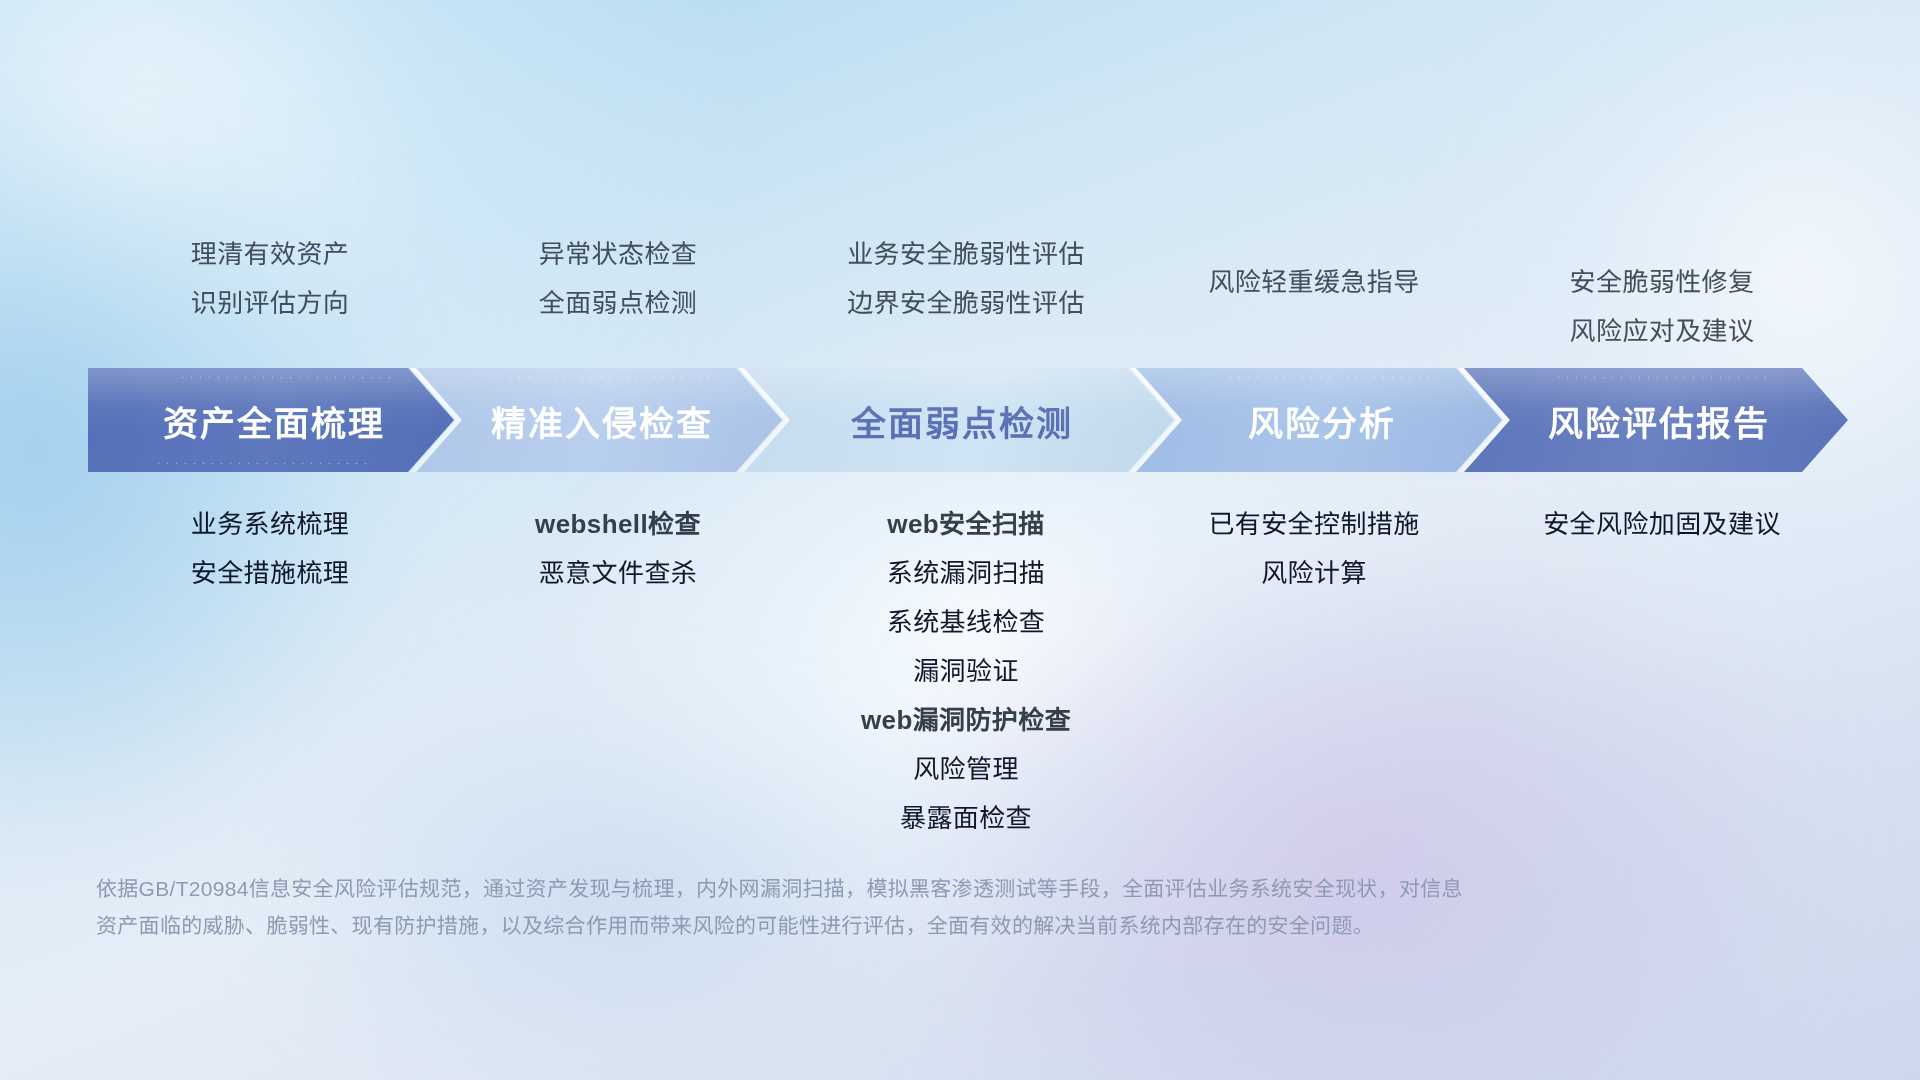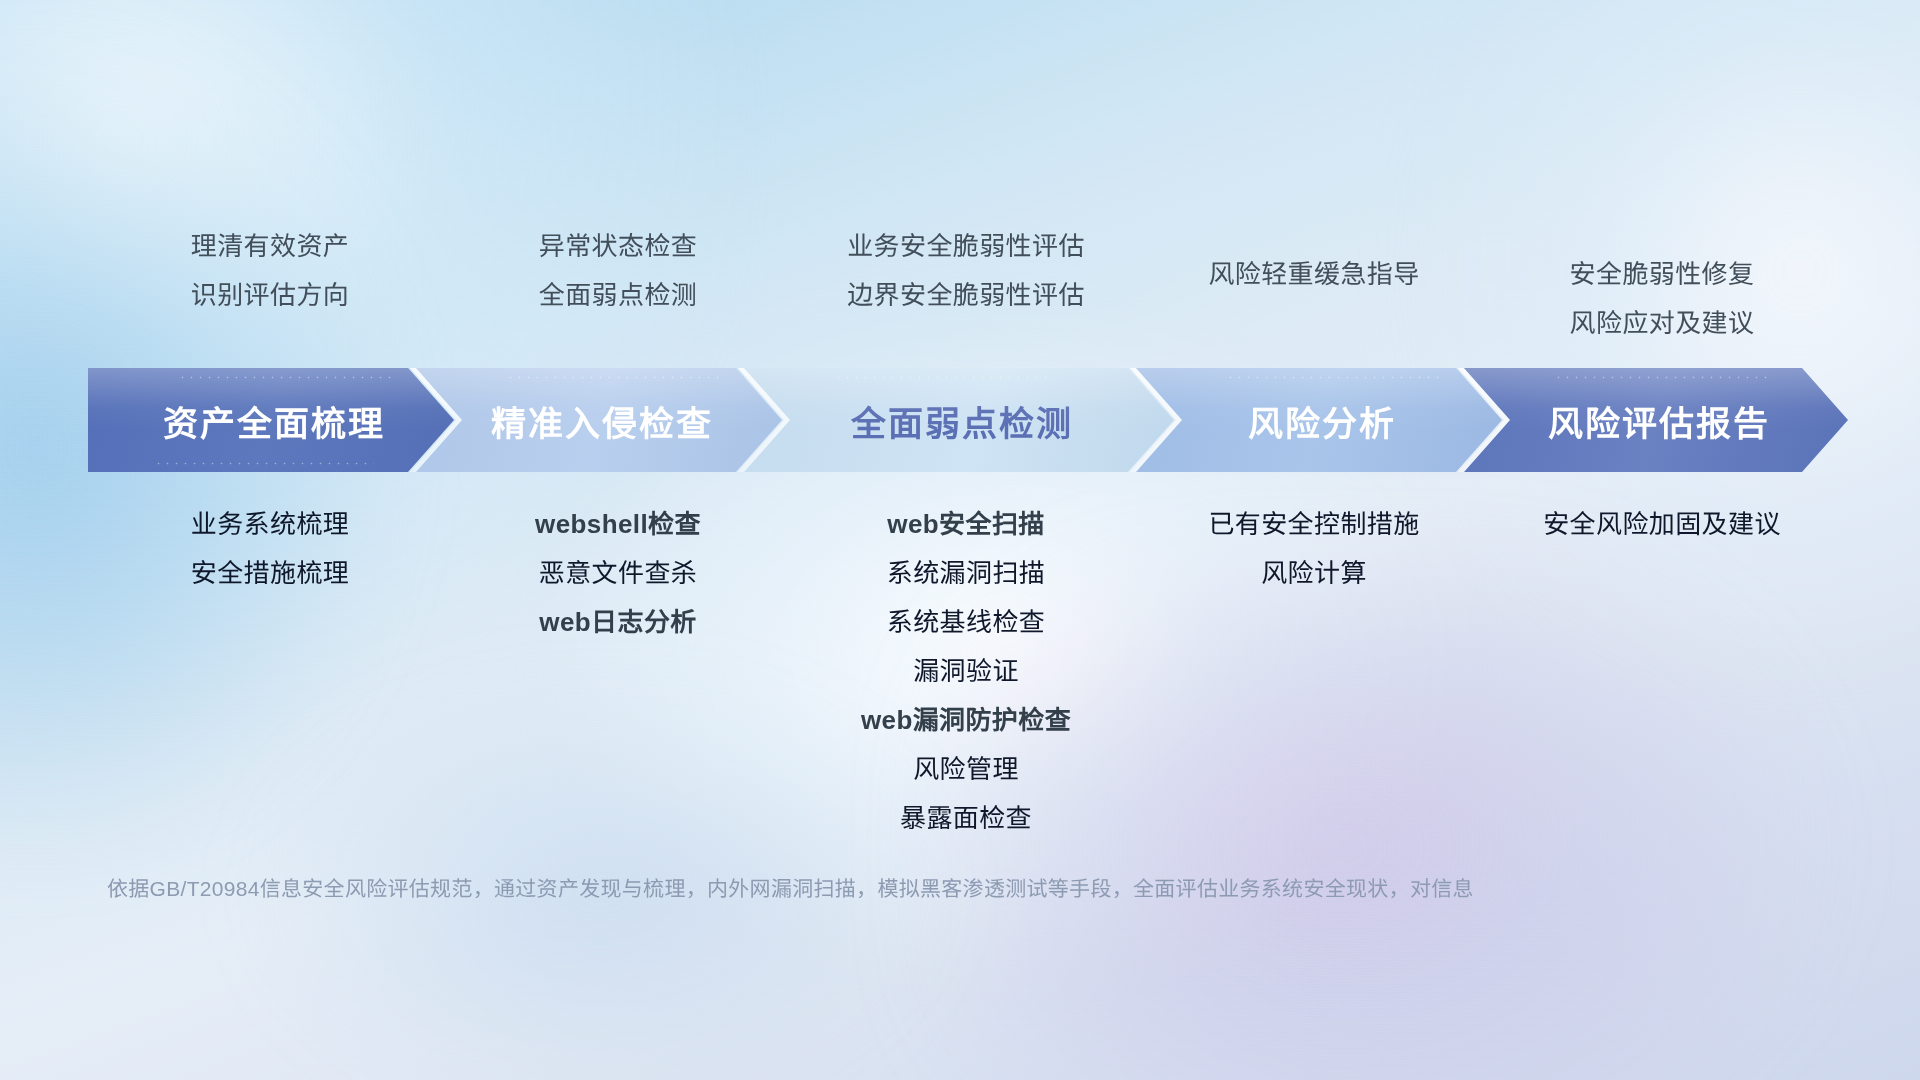--- a/index.html
+++ b/index.html
@@ -105,21 +105,21 @@
 
   
   .columns {
     position: absolute;
     left: 96px;
     width: 1740px;
     display: grid;
     grid-template-columns: repeat(5, 1fr);
   }
 
-  .top-row   { top: 222px; }
+  .top-row   { top: 230px; }
   .bottom-row{ top: 500px; }
 
   .col {
     text-align: center;
     padding: 0 6px;
   }
 
   .item {
     color: #0f172a;
     font-size: 26px;
@@ -219,21 +219,20 @@
   
   .footer {
     position: absolute;
     left: 96px;
     top: 870px;
     width: 1560px;
     color: #8d9bb2;
     font-size: 21px;
     line-height: 37px;
     letter-spacing: 0.3px;
-    margin-left: 11px;
   }
 </style>
 </head>
 <body>
 
 <div class="bg-base"></div>
 <div class="bg-glow-a"></div>
 <div class="bg-glow-b"></div>
 <div class="bg-glow-c"></div>
 <div class="bg-glow-d"></div>
@@ -299,21 +298,20 @@
   </div>
 
   <div class="columns bottom-row">
     <div class="col">
       <div class="item">业务系统梳理</div>
       <div class="item">安全措施梳理</div>
     </div>
     <div class="col">
       <div class="item latin-lead">webshell检查</div>
       <div class="item">恶意文件查杀</div>
-      <div class="item latin-lead">web日志分析</div>
     </div>
     <div class="col">
       <div class="item latin-lead">web安全扫描</div>
       <div class="item">系统漏洞扫描</div>
       <div class="item">系统基线检查</div>
       <div class="item">漏洞验证</div>
       <div class="item latin-lead">web漏洞防护检查</div>
       <div class="item">风险管理</div>
       <div class="item">暴露面检查</div>
     </div>
@@ -321,15 +319,16 @@
       <div class="item">已有安全控制措施</div>
       <div class="item">风险计算</div>
     </div>
     <div class="col">
       <div class="item">安全风险加固及建议</div>
     </div>
   </div>
 
   <div class="footer">
     <div>依据GB/T20984信息安全风险评估规范，通过资产发现与梳理，内外网漏洞扫描，模拟黑客渗透测试等手段，全面评估业务系统安全现状，对信息</div>
+    <div>资产面临的威胁、脆弱性、现有防护措施，以及综合作用而带来风险的可能性进行评估，全面有效的解决当前系统内部存在的安全问题。</div>
   </div>
 
 </div>
 
 </body></html>

